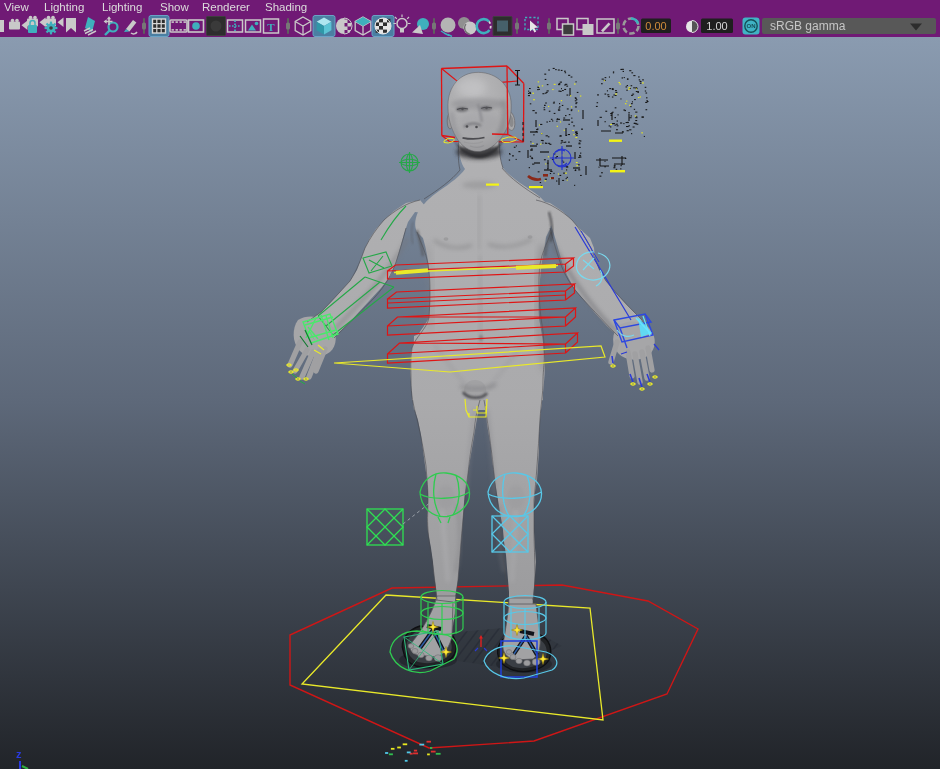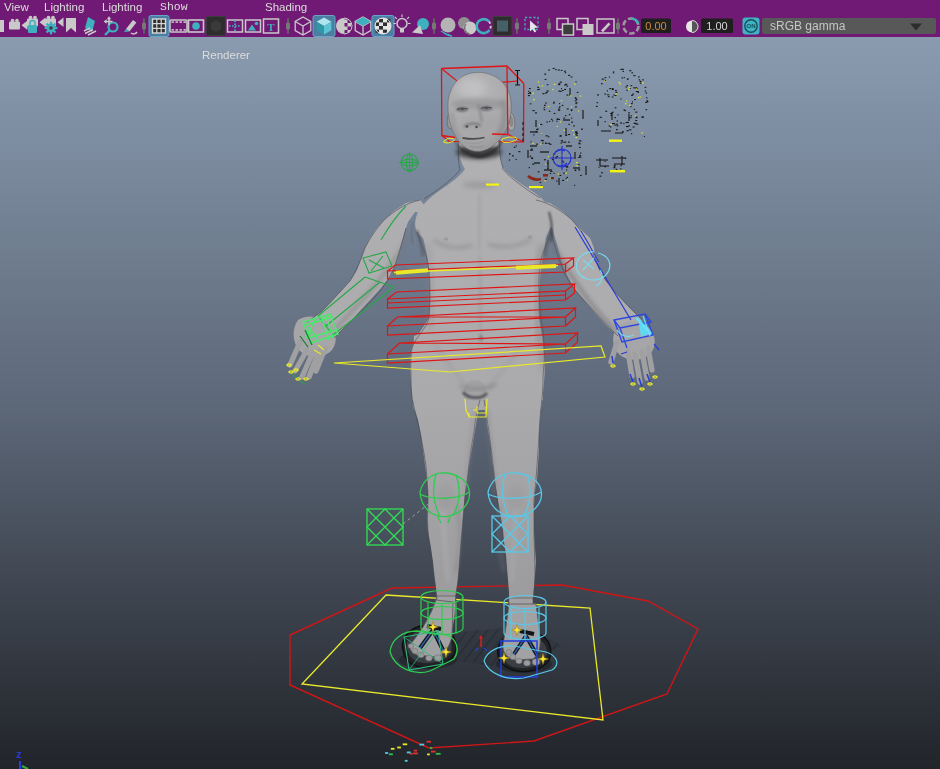--- a/index.html
+++ b/index.html
@@ -741,22 +741,22 @@
 <rect x="430.0" y="747.1" width="2.3" height="1.8" fill="#30c050"></rect>
 <rect x="397.2" y="746.6" width="3.7" height="1.8" fill="#e8e820"></rect>
 <text x="16" y="758" font-size="11" font-weight="bold" fill="#2a3ae0" font-family="Liberation Sans, sans-serif">z</text>
 <path d="M 20,761 L 20,769" stroke="#2a3ae0" stroke-width="2" fill="none"></path>
 <path d="M 22,766 L 28,769" stroke="#2fae3f" stroke-width="2" fill="none"></path>
 </svg>
 <div id="hdr">
 <span style="position:absolute;left:4px;top:0;height:14px;line-height:14px;">View</span>
 <span style="position:absolute;left:44px;top:0;height:14px;line-height:14px;">Lighting</span>
 <span style="position:absolute;left:102px;top:0;height:14px;line-height:14px;">Lighting</span>
-<span style="position:absolute;left:160px;top:0;height:14px;line-height:14px;font-family:Liberation Mono, monospace;">Show</span>
-<span style="position:absolute;left:202px;top:0;height:14px;line-height:14px;margin-top:48px;">Renderer</span>
+<span style="position:absolute;left:160px;top:0;height:14px;line-height:14px;">Show</span>
+<span style="position:absolute;left:202px;top:0;height:14px;line-height:14px;">Renderer</span>
 <span style="position:absolute;left:265px;top:0;height:14px;line-height:14px;">Shading</span>
 <svg id="icons" width="940" height="37" viewBox="0 0 940 37">
 <rect x="-3" y="20" width="7" height="12" fill="#c9c9c9"></rect>
 <rect x="9" y="21.5" width="11" height="8" rx="1" fill="#c9c9c9"></rect>
 <circle cx="12.5" cy="20.5" r="1.8" fill="#c9c9c9"></circle>
 <circle cx="17" cy="20.5" r="1.8" fill="#c9c9c9"></circle>
 <path d="M 27.5,20.5 L 27.5,30 L 21.5,25.2 Z" fill="#c9c9c9"></path>
 <rect x="27" y="18.5" width="11" height="8" rx="1" fill="#c9c9c9"></rect>
 <circle cx="30.5" cy="17.5" r="1.8" fill="#c9c9c9"></circle>
 <circle cx="35" cy="17.5" r="1.8" fill="#c9c9c9"></circle>

